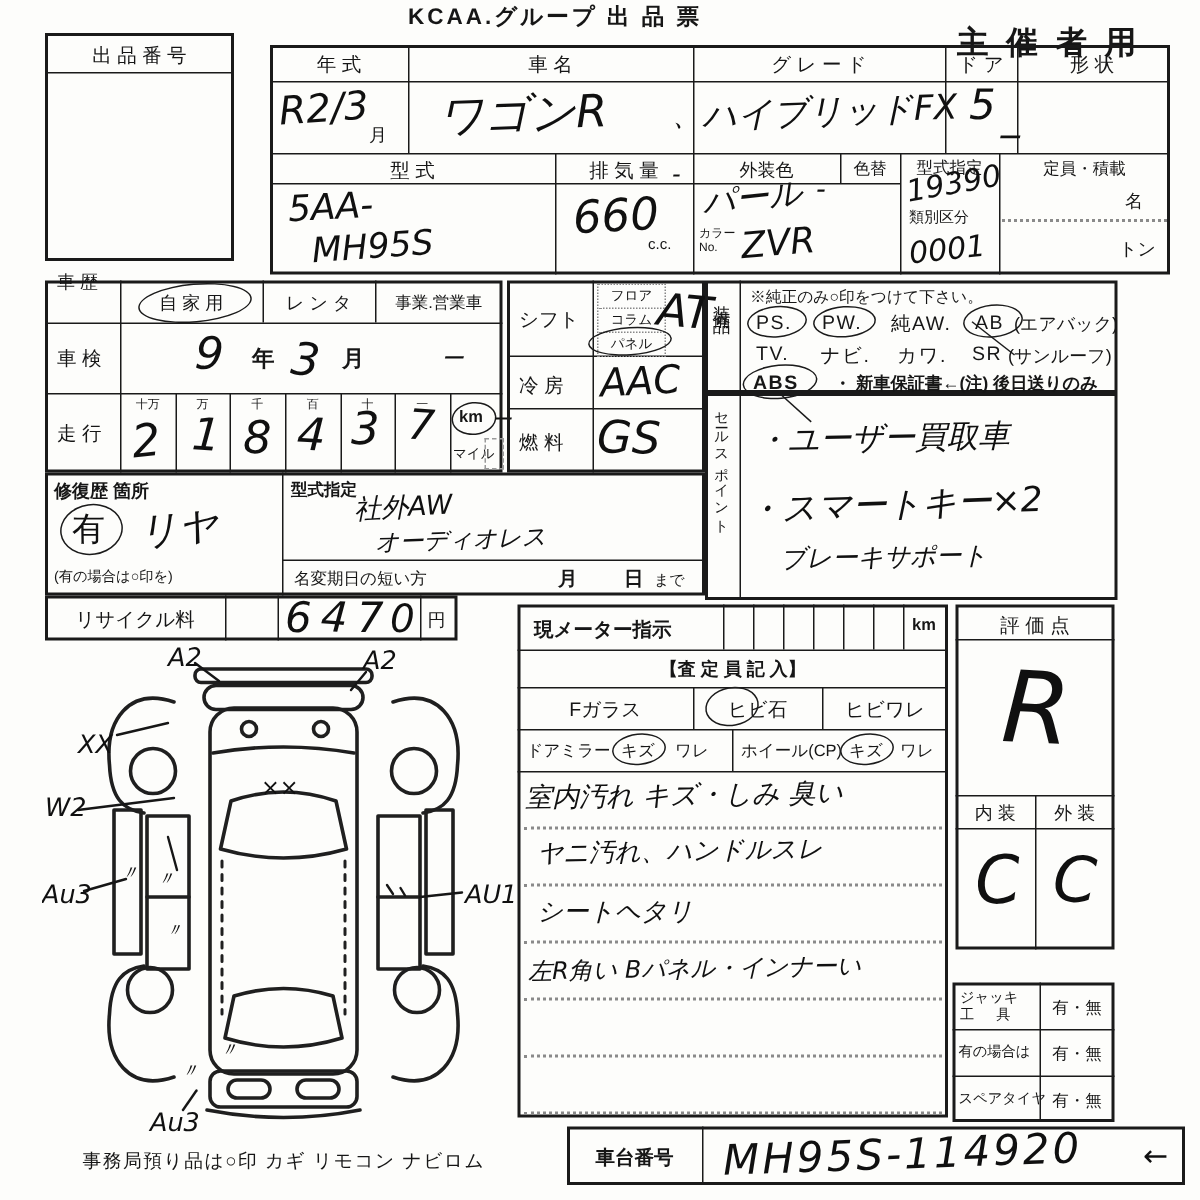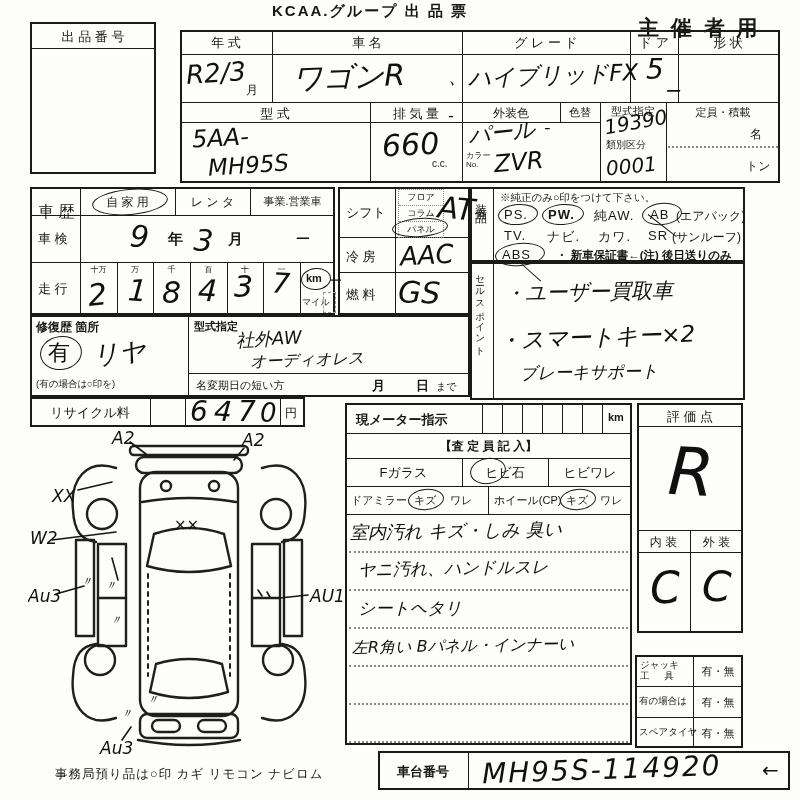--- a/index.html
+++ b/index.html
@@ -81,21 +81,21 @@
   <div class="hw" style="left:606px;top:156px;font-size:20px;transform:rotate(-6deg);">0001</div>
   <div class="lbl" style="left:750px;top:126px;font-size:12px;">名</div>
   <div class="dotline" style="left:668px;top:146px;width:110px;"></div>
   <div class="lbl" style="left:746px;top:158px;font-size:12px;">トン</div>
 
   <div class="bx" style="left:30px;top:187px;width:305px;height:128px;"></div>
   <div class="vline" style="left:80px;top:187px;height:128px;"></div>
   <div class="hline" style="left:30px;top:215px;width:305px;"></div>
   <div class="hline" style="left:30px;top:262px;width:305px;"></div>
 
-  <div class="lbl" style="left:38px;top:202px;font-size:16px;">車 歴</div>
+  <div class="lbl" style="left:38px;top:180px;font-size:12px;">車 歴</div>
   <div class="vline" style="left:175px;top:187px;height:28px;"></div>
   <div class="vline" style="left:250px;top:187px;height:28px;"></div>
   <div class="lbl c" style="left:80px;top:194px;width:95px;font-size:12px;">自 家 用</div>
   <div class="ellipse" style="left:92px;top:189px;width:74px;height:24px;transform:rotate(-5deg);"></div>
   <div class="lbl c" style="left:175px;top:194px;width:75px;font-size:12px;">レ ン タ</div>
   <div class="lbl c" style="left:250px;top:194px;width:85px;font-size:11px;">事業.営業車</div>
 
   <div class="lbl" style="left:38px;top:230px;font-size:13px;">車 検</div>
   <div class="hw" style="left:130px;top:222px;font-size:30px;transform:rotate(4deg);">9</div>
   <div class="lbl" style="left:168px;top:230px;font-size:15px;font-weight:bold;">年</div>
@@ -172,33 +172,33 @@
   <div class="hw" style="left:400px;top:242px;font-size:26px;transform:rotate(-3deg);">AAC</div>
   <div class="lbl" style="left:346px;top:286px;font-size:13px;">燃 料</div>
   <div class="hw" style="left:398px;top:278px;font-size:30px;transform:rotate(2deg);">GS</div>
 
   <div class="bx" style="left:470px;top:187px;width:275px;height:75px;"></div>
   <div class="vline" style="left:493px;top:187px;height:75px;"></div>
   <div class="vlab" style="left:472px;top:194px;font-size:12px;letter-spacing:4px;">装備品</div>
   <div class="lbl" style="left:500px;top:191px;font-size:10.5px;">※純正のみ○印をつけて下さい。</div>
   <div class="lbl" style="left:504px;top:207px;font-size:13px;letter-spacing:1px;">PS.</div>
   <div class="ellipse" style="left:498px;top:204px;width:38px;height:19px;transform:rotate(-5deg);"></div>
-  <div class="lbl" style="left:548px;top:207px;font-size:13px;letter-spacing:1px;font-weight:bold;">PW.</div>
+  <div class="lbl" style="left:548px;top:207px;font-size:13px;letter-spacing:1px;">PW.</div>
   <div class="ellipse" style="left:542px;top:204px;width:40px;height:19px;transform:rotate(-4deg);"></div>
   <div class="lbl" style="left:594px;top:207px;font-size:13px;letter-spacing:1px;">純AW.</div>
   <div class="lbl" style="left:650px;top:207px;font-size:13px;letter-spacing:1px;">AB</div>
   <div class="ellipse" style="left:642px;top:203px;width:38px;height:20px;transform:rotate(-6deg);"></div>
   <div class="lbl" style="left:676px;top:208px;font-size:12px;">(エアバック)</div>
   <div class="lbl" style="left:504px;top:228px;font-size:13px;letter-spacing:1px;">TV.</div>
   <div class="lbl" style="left:547px;top:228px;font-size:13px;letter-spacing:1px;">ナビ.</div>
   <div class="lbl" style="left:598px;top:228px;font-size:13px;letter-spacing:1px;">カワ.</div>
   <div class="lbl" style="left:648px;top:228px;font-size:13px;letter-spacing:1px;">SR</div>
   <div class="lbl" style="left:672px;top:229px;font-size:12px;">(サンルーフ)</div>
   <div class="stroke" style="left:648px;top:214px;width:36px;transform:rotate(38deg);"></div>
-  <div class="lbl" style="left:502px;top:247px;font-size:13px;letter-spacing:1px;">ABS</div>
+  <div class="lbl" style="left:502px;top:247px;font-size:13px;letter-spacing:1px;font-weight:bold;">ABS</div>
   <div class="ellipse" style="left:495px;top:243px;width:48px;height:21px;transform:rotate(-5deg);"></div>
   <div class="stroke" style="left:520px;top:262px;width:28px;transform:rotate(42deg);"></div>
   <div class="lbl" style="left:556px;top:248px;font-size:11.5px;font-weight:bold;">・ 新車保証書←(注) 後日送りのみ</div>
 
   <div class="bx" style="left:470px;top:262px;width:275px;height:138px;"></div>
   <div class="vline" style="left:493px;top:262px;height:138px;"></div>
   <div class="vlab" style="left:473px;top:268px;font-size:9.5px;letter-spacing:1px;">セールスポイント</div>
   <div class="hw" style="left:504px;top:282px;font-size:21px;transform:rotate(-1deg);">・ユーザー買取車</div>
   <div class="hw" style="left:498px;top:326px;font-size:23px;transform:rotate(-2deg);">・スマートキー×2</div>
   <div class="hw" style="left:520px;top:364px;font-size:17px;transform:rotate(-1deg);">ブレーキサポート</div>

